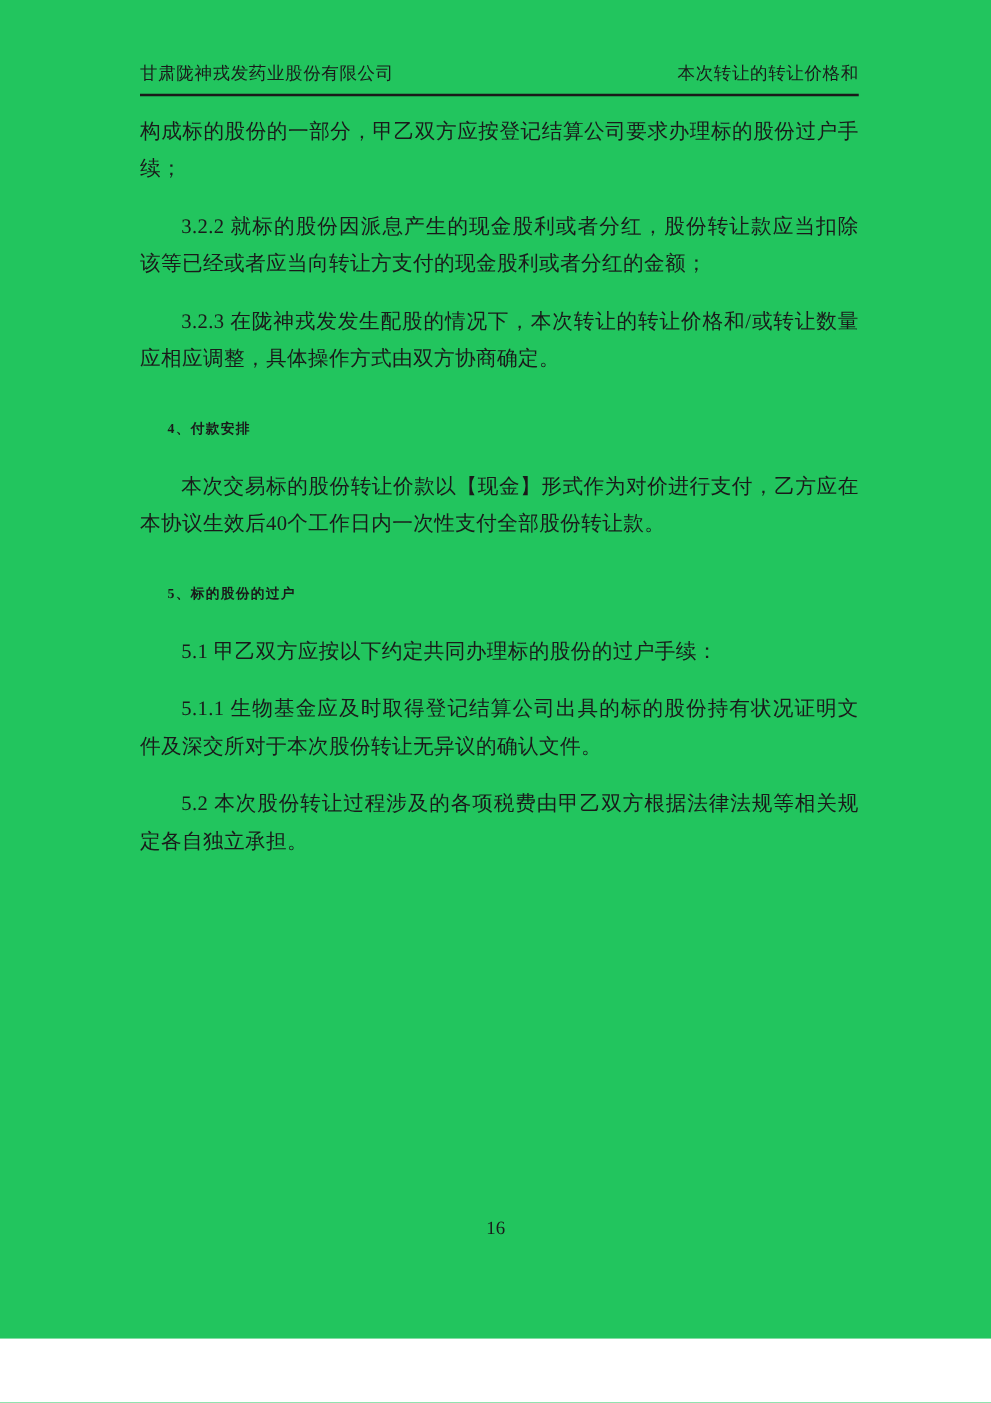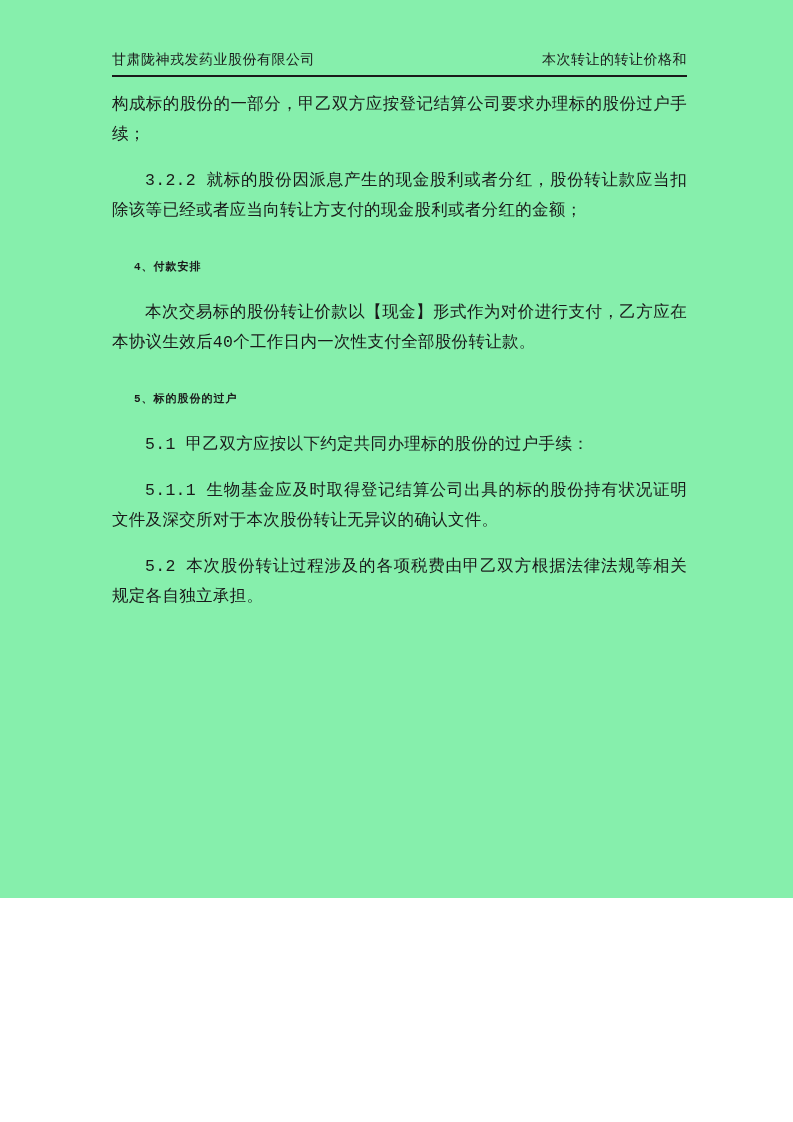--- a/index.html
+++ b/index.html
@@ -3,24 +3,24 @@
 <meta charset="utf-8">
 <style>
   html, body {
     margin: 0;
     padding: 0;
     background: #ffffff;
   }
   .page {
     position: relative;
     width: 793px;
-    height: 898px;
-    background: #86efac;
+    height: 1071px;
+    background: #22c55e;
     overflow: hidden;
-    font-family: Liberation Mono, monospace;
+    font-family: Liberation Serif, serif;
     color: #1a1a1a;
     box-sizing: border-box;
   }
   .doc-header {
     margin: 50px 106px 0 112px;
     display: flex;
     justify-content: space-between;
     align-items: flex-end;
     border-bottom: 2px solid #1a1a1a;
     padding-bottom: 5px;
@@ -70,22 +70,26 @@
 <div class="page">
 
   <header class="doc-header">
     <span>甘肃陇神戎发药业股份有限公司</span>
     <span>本次转让的转让价格和</span>
   </header>
 
   <main class="doc-body" id="doc-body">
       <p class="no-indent">构成标的股份的一部分，甲乙双方应按登记结算公司要求办理标的股份过户手续；</p>
       <p>3.2.2 就标的股份因派息产生的现金股利或者分红，股份转让款应当扣除该等已经或者应当向转让方支付的现金股利或者分红的金额；</p>
+      <p>3.2.3 在陇神戎发发生配股的情况下，本次转让的转让价格和/或转让数量应相应调整，具体操作方式由双方协商确定。</p>
       <h3>4、付款安排</h3>
       <p>本次交易标的股份转让价款以【现金】形式作为对价进行支付，乙方应在本协议生效后40个工作日内一次性支付全部股份转让款。</p>
       <h3>5、标的股份的过户</h3>
       <p>5.1 甲乙双方应按以下约定共同办理标的股份的过户手续：</p>
       <p>5.1.1 生物基金应及时取得登记结算公司出具的标的股份持有状况证明文件及深交所对于本次股份转让无异议的确认文件。</p>
       <p>5.2 本次股份转让过程涉及的各项税费由甲乙双方根据法律法规等相关规定各自独立承担。</p>
     </main>
 
+  <footer class="doc-footer">
+    <span>16</span>
+  </footer>
 
 </div>
 
 </body></html>

